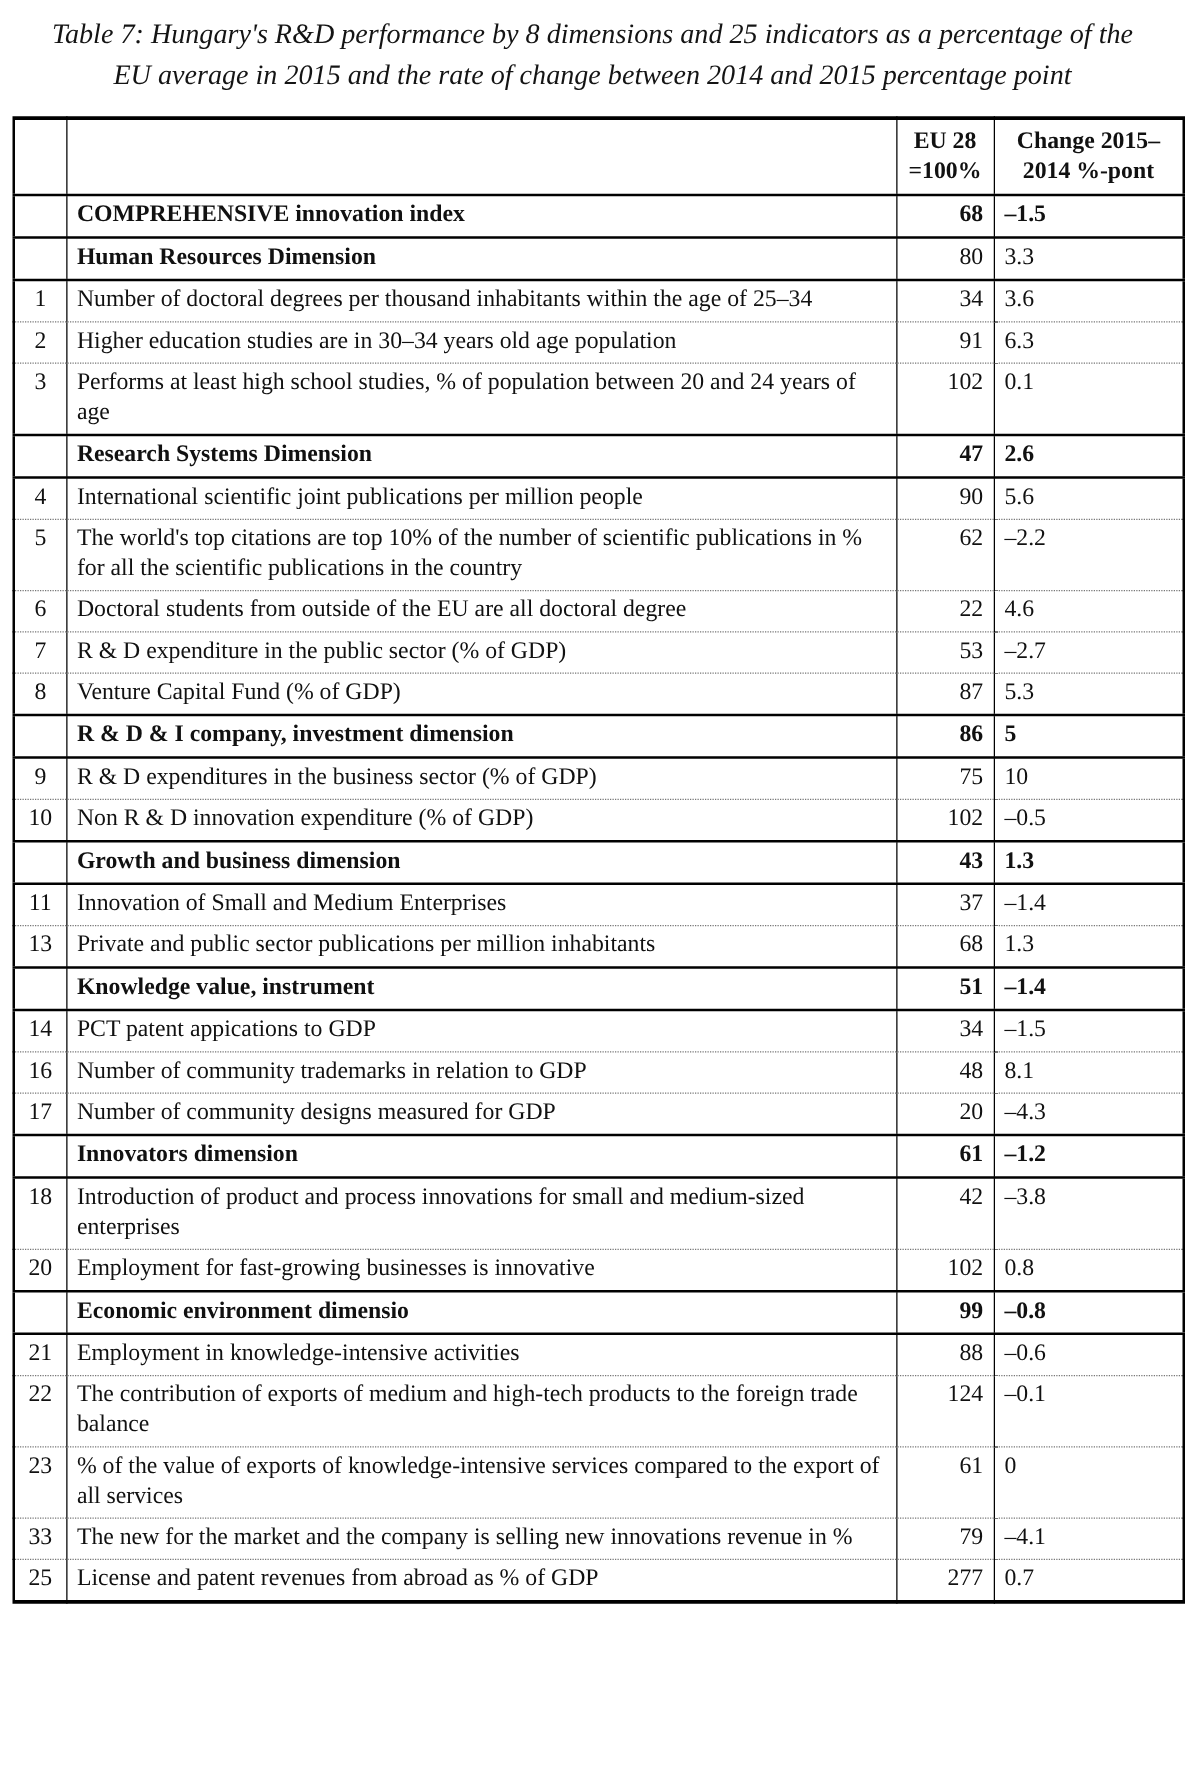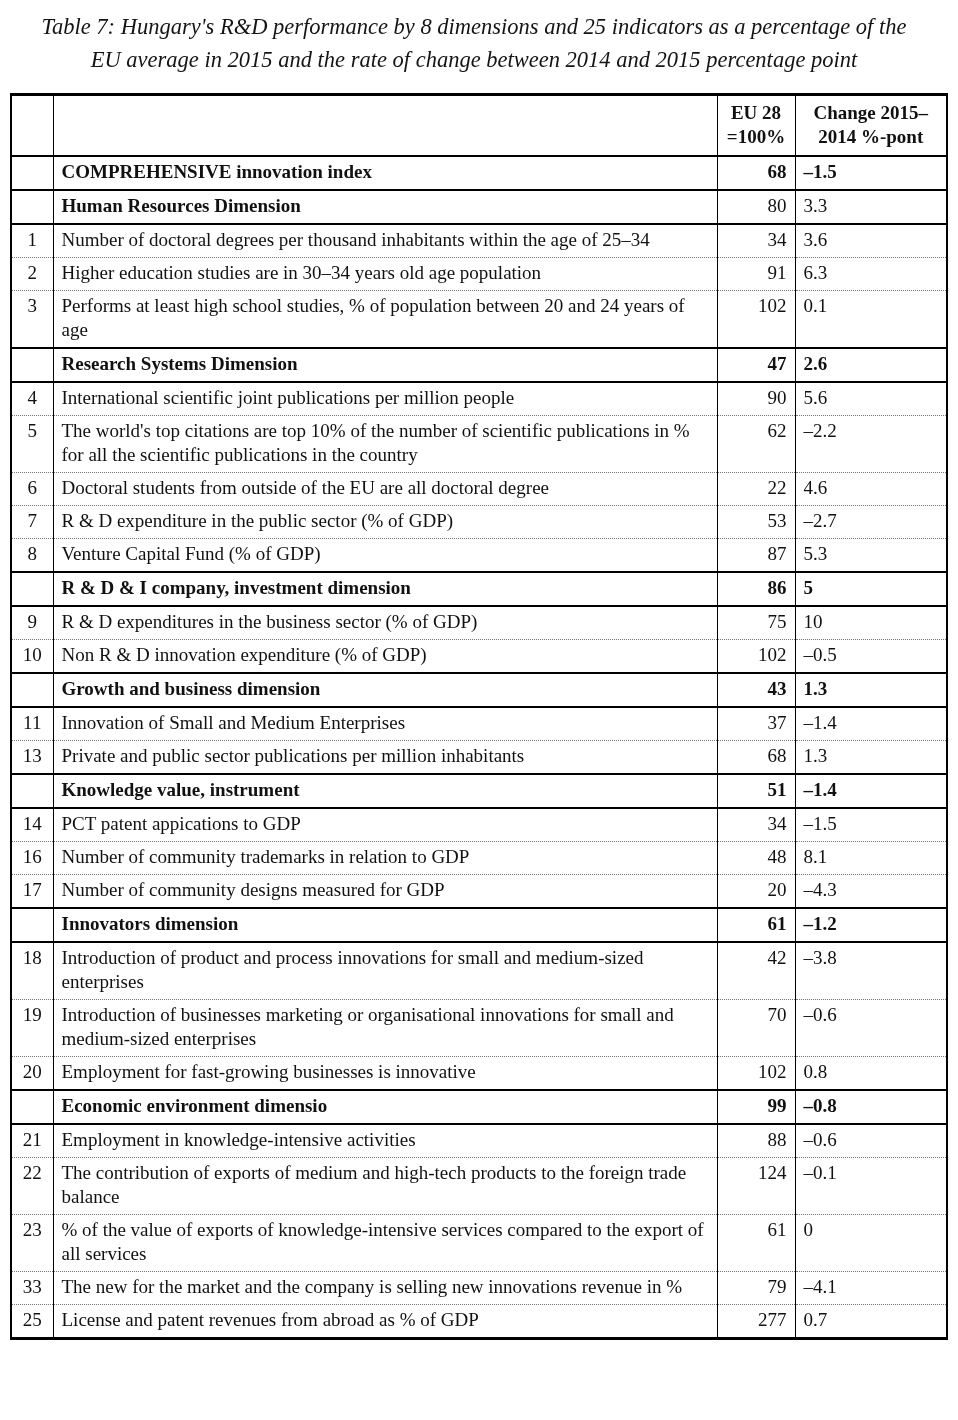--- a/index.html
+++ b/index.html
@@ -222,26 +222,20 @@
           <td class="eu">61</td>
           <td class="change">–1.2</td>
         </tr>
         <tr class="indicator">
           <td class="num">18</td>
           <td class="label">Introduction of product and process innovations for small and medium-sized enterprises</td>
           <td class="eu">42</td>
           <td class="change">–3.8</td>
         </tr>
         <tr class="indicator">
-          <td class="num">19</td>
-          <td class="label">Introduction of businesses marketing or organisational innovations for small and medium-sized enterprises</td>
-          <td class="eu">70</td>
-          <td class="change">–0.6</td>
-        </tr>
-        <tr class="indicator">
           <td class="num">20</td>
           <td class="label">Employment for fast-growing businesses is innovative</td>
           <td class="eu">102</td>
           <td class="change">0.8</td>
         </tr>
         <tr class="section">
           <td class="num"></td>
           <td class="label">Economic environment dimensio</td>
           <td class="eu">99</td>
           <td class="change">–0.8</td>

